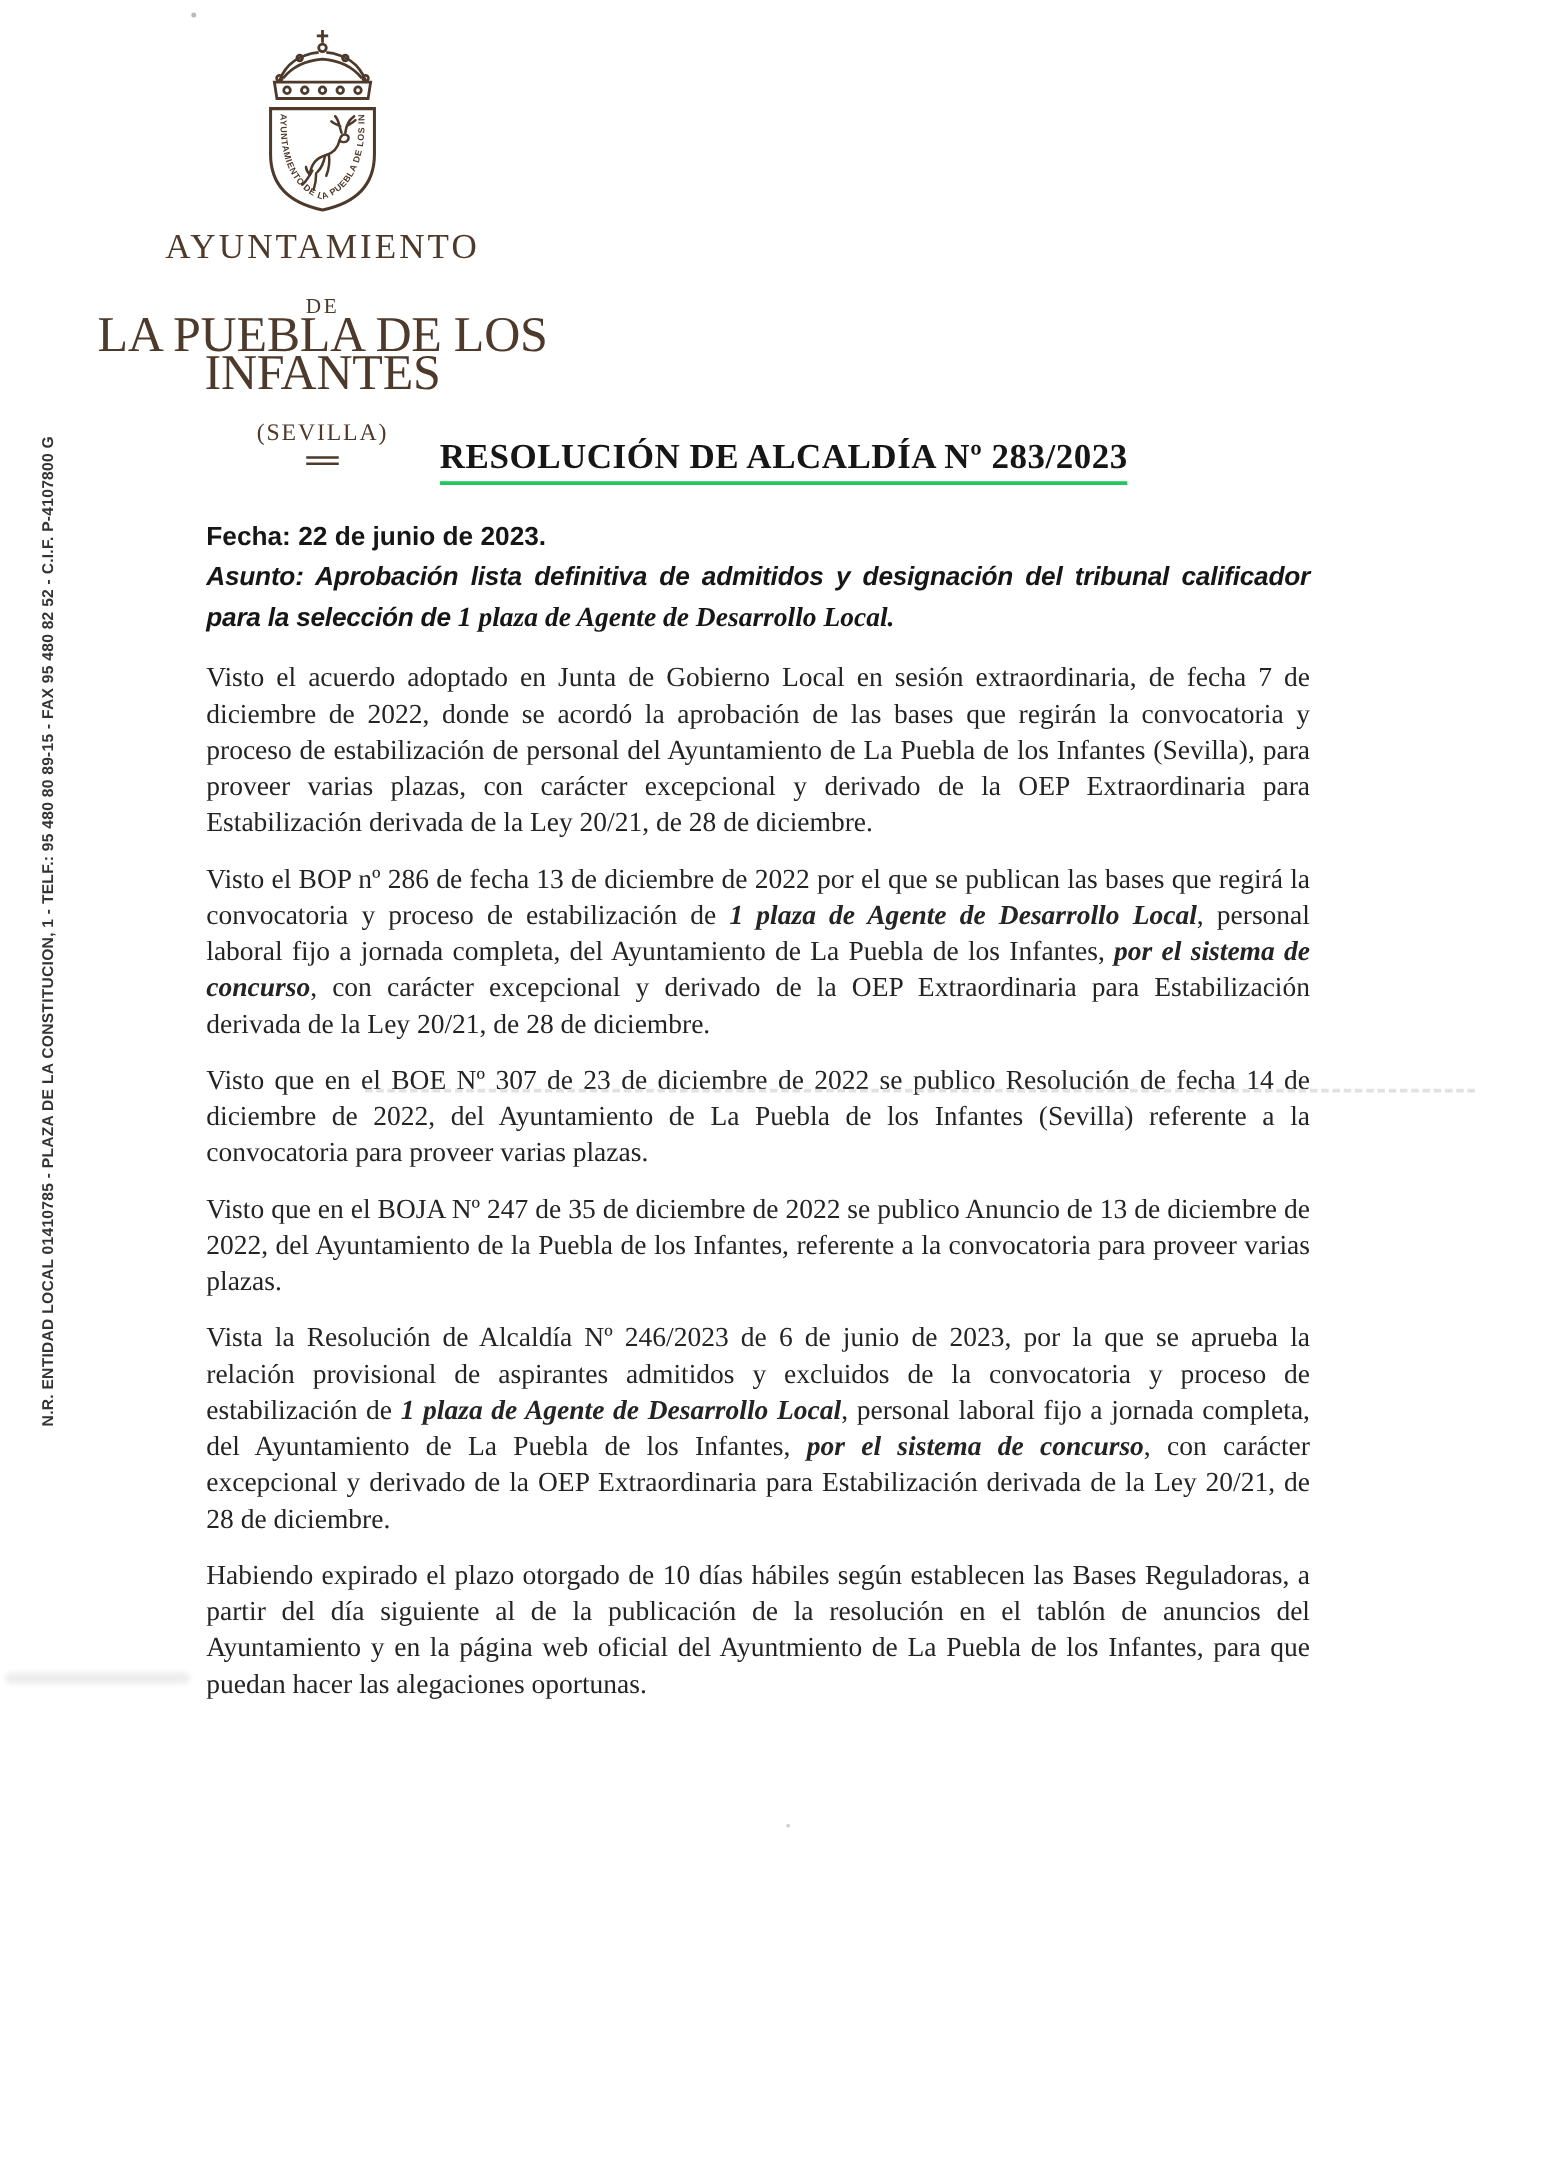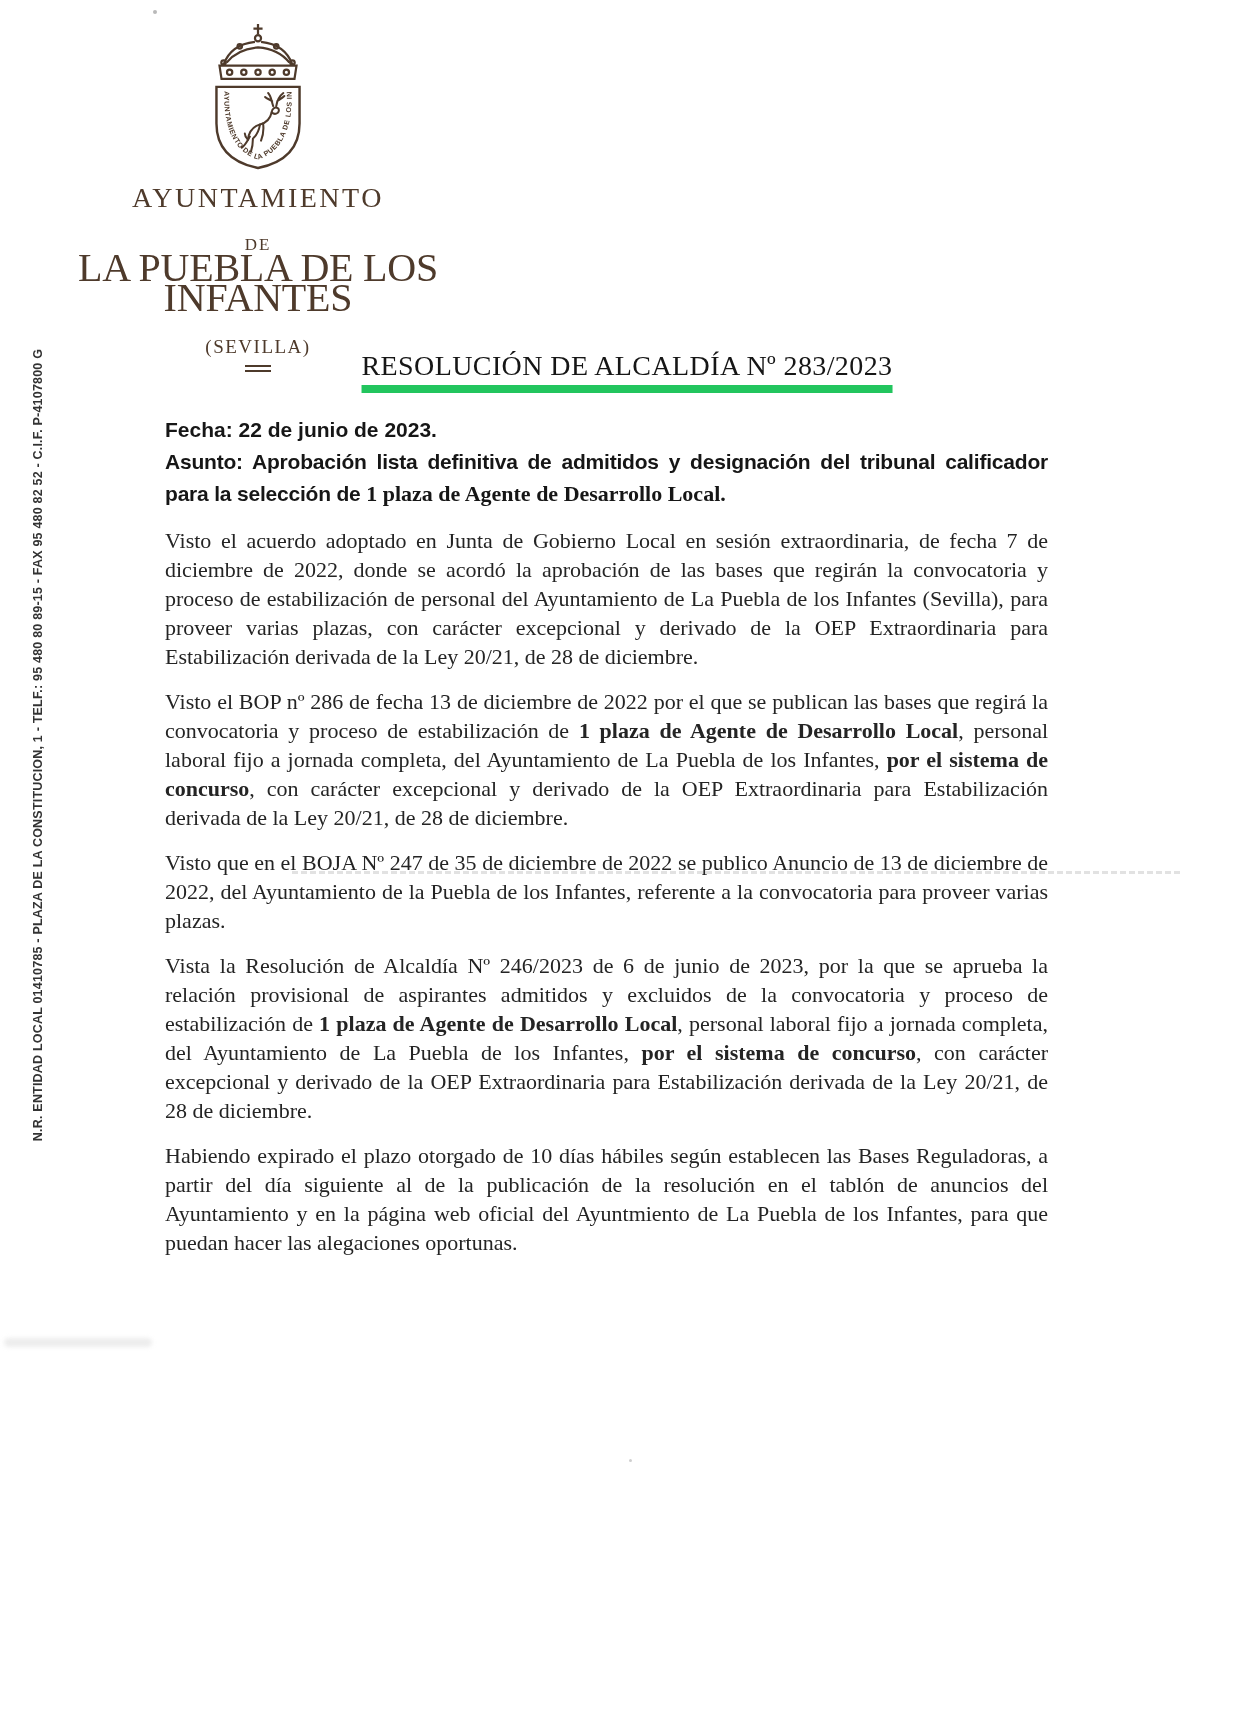--- a/index.html
+++ b/index.html
@@ -41,44 +41,44 @@
   .org .l4{font-size:19px;letter-spacing:1.5px;line-height:19px;margin-top:24px;}
   .org .sep{
     width:26px;height:3px;margin:9px auto 0;
     border-top:2px solid #4e3a2b;border-bottom:2px solid #4e3a2b;
   }
   
   .res-title{
     position:absolute;left:627px;top:350px;
     transform:translateX(-50%);
     white-space:nowrap;
-    font-weight:normal;font-size:28px;letter-spacing:.4px;
+    font-weight:bold;font-size:28px;letter-spacing:.4px;
     color:#161616;
-    border-bottom:8px solid #22c55e;
+    border-bottom:3px solid #22c55e;
     padding-bottom:3px;
   }
   
   .content{
     position:absolute;left:165px;top:414px;width:883px;
   }
   .meta{
     font-family:"Liberation Sans",sans-serif;
     font-weight:bold;
     font-size:21px;line-height:32px;
     color:#161616;
     text-align:justify;
   }
   .meta .fecha{display:block;}
   .para{
     margin:16px 0 0 0;
     font-size:22px;line-height:29px;
     text-align:justify;
     color:#242424;
   }
-  .b{font-weight:bold;}
+  .b{font-weight:bold;font-style:italic;}
   .f-sans{font-family:"Liberation Sans",sans-serif;font-size:21px;letter-spacing:-0.2px;}
   .f-serif{font-family:"Liberation Serif",serif;font-size:22px;}
   
   .artifact-dash{
     position:absolute;left:292px;top:871px;width:888px;height:0;
     border-top:3px dashed #dedede;
     opacity:.85;
   }
   .artifact-smudge{
     position:absolute;left:4px;top:1338px;width:148px;height:9px;
@@ -143,20 +143,21 @@
 
   <div class="res-title">RESOLUCIÓN DE ALCALDÍA Nº 283/2023</div>
 
   <div class="content">
     <div class="meta">
       <span class="fecha">Fecha: 22 de junio de 2023.</span>
       <span><span class="b f-sans">Asunto: Aprobación lista definitiva de admitidos y designación del tribunal calificador para la selección de </span><span class="b f-serif">1 plaza de Agente de Desarrollo Local.</span></span>
     </div>
     <p class="para"><span>Visto el acuerdo adoptado en Junta de Gobierno Local en sesión extraordinaria, de fecha 7 de diciembre de 2022, donde se acordó la aprobación de las bases que regirán la convocatoria y proceso de estabilización de personal del Ayuntamiento de La Puebla de los Infantes (Sevilla), para proveer varias plazas, con carácter excepcional y derivado de la OEP Extraordinaria para Estabilización derivada de la Ley 20/21, de 28 de diciembre.</span></p>
     <p class="para"><span>Visto el BOP nº 286 de fecha 13 de diciembre de 2022 por el que se publican las bases que regirá la convocatoria y proceso de estabilización de </span><span class="b">1 plaza de Agente de Desarrollo Local</span><span>, personal laboral fijo a jornada completa, del Ayuntamiento de La Puebla de los Infantes, </span><span class="b">por el sistema de concurso</span><span>, con carácter excepcional y derivado de la OEP Extraordinaria para Estabilización derivada de la Ley 20/21, de 28 de diciembre.</span></p>
+    <p class="para"><span>Visto que en el BOE Nº 307 de 23 de diciembre de 2022 se publico Resolución de fecha 14 de diciembre de 2022, del Ayuntamiento de La Puebla de los Infantes (Sevilla) referente a la convocatoria para proveer varias plazas.</span></p>
     <p class="para"><span>Visto que en el BOJA Nº 247 de 35 de diciembre de 2022 se publico Anuncio de 13 de diciembre de 2022, del Ayuntamiento de la Puebla de los Infantes, referente a la convocatoria para proveer varias plazas.</span></p>
     <p class="para"><span>Vista la Resolución de Alcaldía Nº 246/2023 de 6 de junio de 2023, por la que se aprueba la relación provisional de aspirantes admitidos y excluidos de la convocatoria y proceso de estabilización de </span><span class="b">1 plaza de Agente de Desarrollo Local</span><span>, personal laboral fijo a jornada completa, del Ayuntamiento de La Puebla de los Infantes, </span><span class="b">por el sistema de concurso</span><span>, con carácter excepcional y derivado de la OEP Extraordinaria para Estabilización derivada de la Ley 20/21, de 28 de diciembre.</span></p>
     <p class="para"><span>Habiendo expirado el plazo otorgado de 10 días hábiles según establecen las Bases Reguladoras, a partir del día siguiente al de la publicación de la resolución en el tablón de anuncios del Ayuntamiento y en la página web oficial del Ayuntmiento de La Puebla de los Infantes, para que puedan hacer las alegaciones oportunas.</span></p>
   </div>
 
   <div class="artifact-dash"></div>
   <div class="artifact-smudge"></div>
   <div class="artifact-dot-top"></div>
   <div class="artifact-dot-bottom"></div>
 

